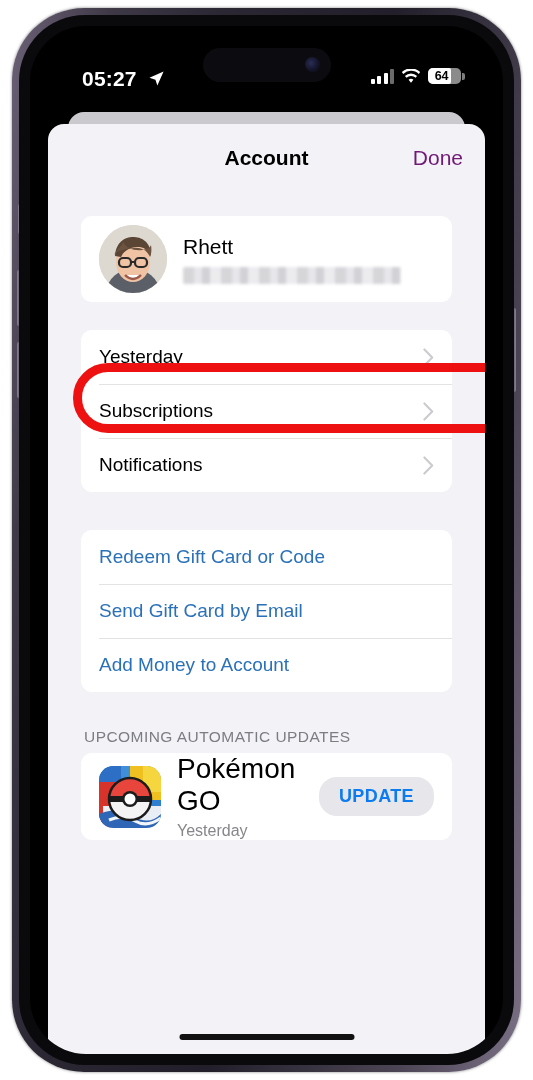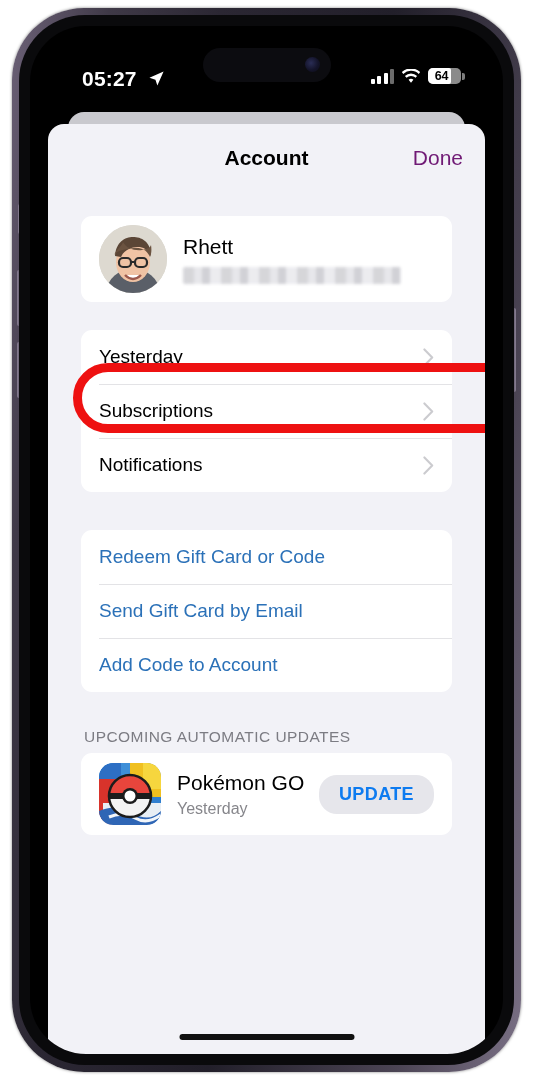--- a/index.html
+++ b/index.html
@@ -173,21 +173,21 @@
     font-size: 15.5px; color: #7c7c83; letter-spacing: .45px;
   }
 
   
   #app-row { min-height: 82px; padding: 0 18px; }
   #app-icon {
     width: 62px; height: 62px; border-radius: 14px;
     flex: none; margin-right: 16px; overflow: hidden; position: relative;
   }
   #app-text { flex: 1; display: flex; flex-direction: column; gap: 5px; }
-  #app-name { font-size: 21px; color: #000; }
+  #app-name { font-size: 28px; color: #000; }
   #app-date { font-size: 16px; color: #86868b; }
   #update-button {
     flex: none; background: #e6e6eb; color: #0d7bf0;
     font-size: 18px; font-weight: bold; letter-spacing: .4px;
     padding: 9px 20px; border-radius: 18px;
   }
 
   
   #purchased-highlight {
     position: absolute;
@@ -303,21 +303,21 @@
         </div>
 
         <div class="group" id="giftcard-group">
           <div class="row">
             <span class="row-label link">Redeem Gift Card or Code</span>
           </div>
           <div class="row">
             <span class="row-label link">Send Gift Card by Email</span>
           </div>
           <div class="row">
-            <span class="row-label link">Add Code to Account</span>
+            <span class="row-label link">Add Money to Account</span>
           </div>
         </div>
 
 
         <div id="section-header">UPCOMING AUTOMATIC UPDATES</div>
 
         <div class="group" id="updates-group">
 
           <div class="row" id="app-row">
             <div id="app-icon">

